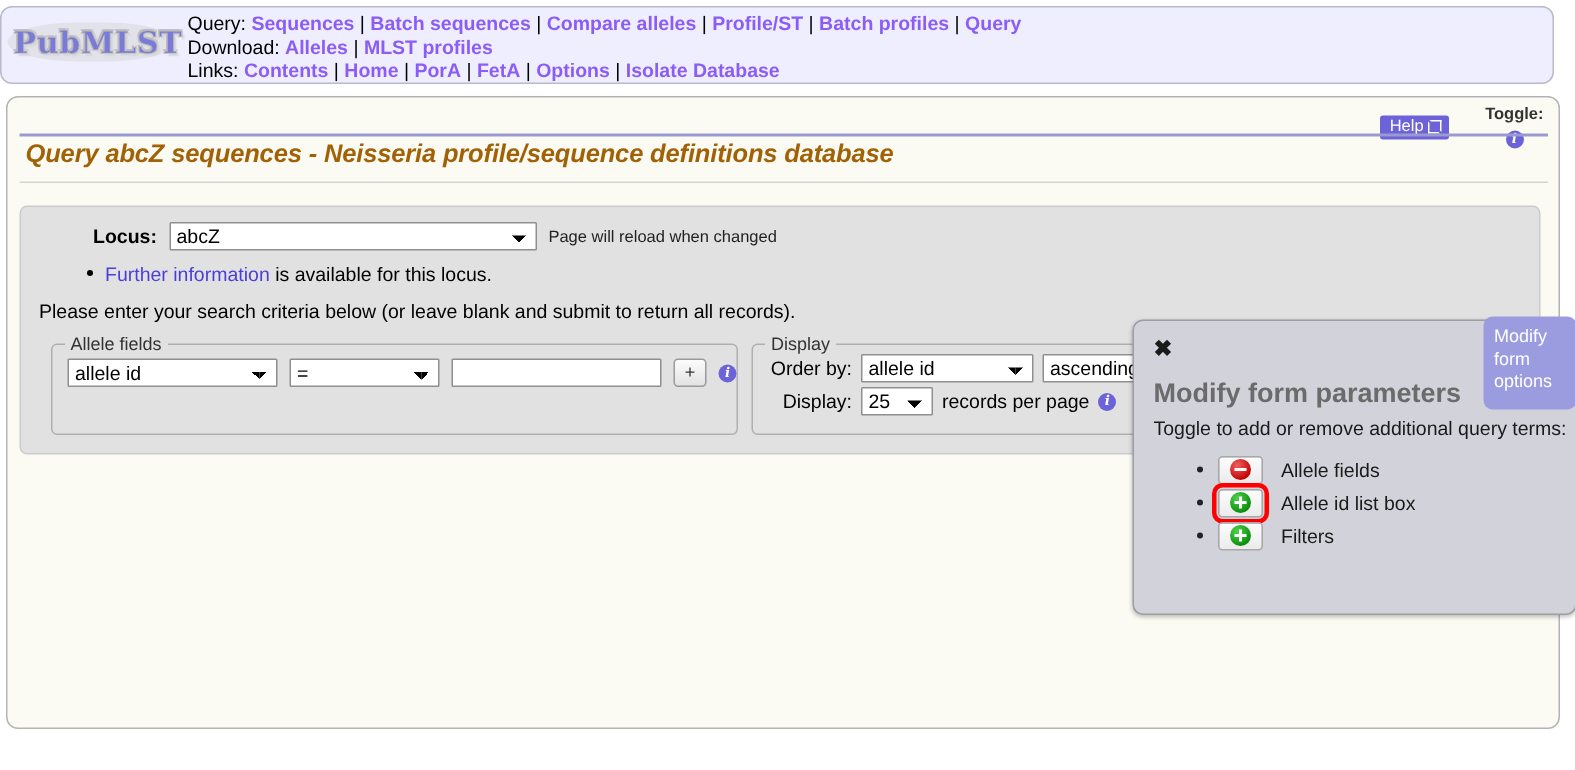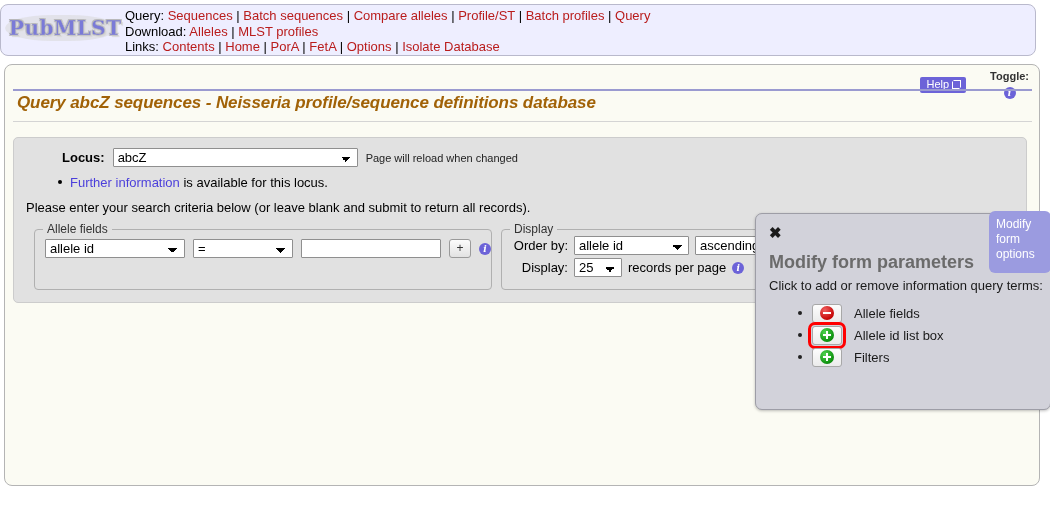--- a/index.html
+++ b/index.html
@@ -65,23 +65,24 @@
     opacity: 0.55;
   }
   #header-nav {
     padding-top: 7px;
     line-height: 15.6px;
     font-size: 13px;
   }
   .nav-row { white-space: nowrap; }
   .nav-label { color: #000; }
   .nav-link {
-    color: #b91c1c;
+    color: #8b5cf6;
     text-decoration: none;
     cursor: pointer;
+    font-weight: bold;
   }
   .nav-sep { color: #000; }
 
   
   #main-panel {
     position: absolute;
     left: 4px;
     top: 64px;
     width: 1036px;
     height: 422px;
@@ -547,21 +548,21 @@
         <span class="info-icon">i</span>
       </div>
     </fieldset>
 
   </div>
 
   <div id="modal">
     <div id="modal-tab">Modify form options</div>
     <div id="modal-close">✖</div>
     <div id="modal-title">Modify form parameters</div>
-    <div id="modal-subtitle">Click to add or remove information query terms:</div>
+    <div id="modal-subtitle">Toggle to add or remove additional query terms:</div>
     <ul id="modal-list">
       <li>
         <span class="li-dot"></span>
         <div class="toggle-btn">
           <span class="circ circ-minus"></span>
         </div>
         <span>Allele fields</span>
       </li>
       <li>
         <span class="li-dot"></span>

